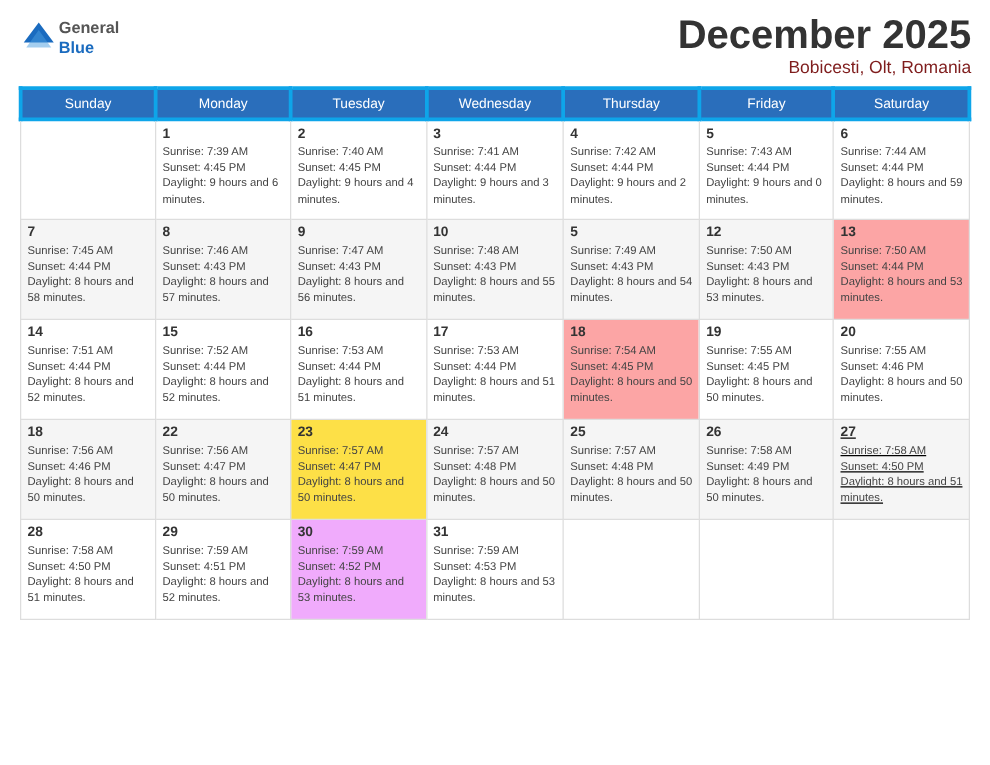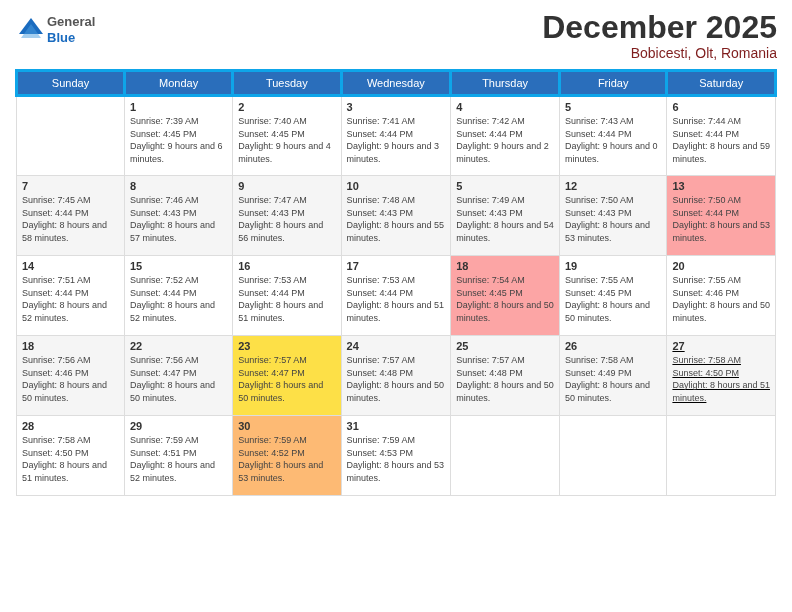--- a/index.html
+++ b/index.html
@@ -241,21 +241,21 @@
         </tr>
         <tr style="background-color: rgb(255, 255, 255);">
           <td style="background-color: rgb(255, 255, 255);">
             <span class="day-number">28</span>
             <div class="day-info">Sunrise: 7:58 AM<br>Sunset: 4:50 PM<br>Daylight: 8 hours and 51 minutes.</div>
           </td>
           <td style="background-color: rgb(255, 255, 255);">
             <span class="day-number">29</span>
             <div class="day-info">Sunrise: 7:59 AM<br>Sunset: 4:51 PM<br>Daylight: 8 hours and 52 minutes.</div>
           </td>
-          <td style="background-color: #fdba74;">
+          <td style="background-color: #f0abfc;">
             <span class="day-number">30</span>
             <div class="day-info">Sunrise: 7:59 AM<br>Sunset: 4:52 PM<br>Daylight: 8 hours and 53 minutes.</div>
           </td>
           <td style="background-color: rgb(255, 255, 255);">
             <span class="day-number">31</span>
             <div class="day-info">Sunrise: 7:59 AM<br>Sunset: 4:53 PM<br>Daylight: 8 hours and 53 minutes.</div>
           </td>
           <td style="background-color: rgb(255, 255, 255);"></td>
           <td style="background-color: rgb(255, 255, 255);"></td>
           <td style="background-color: rgb(255, 255, 255);"></td>

